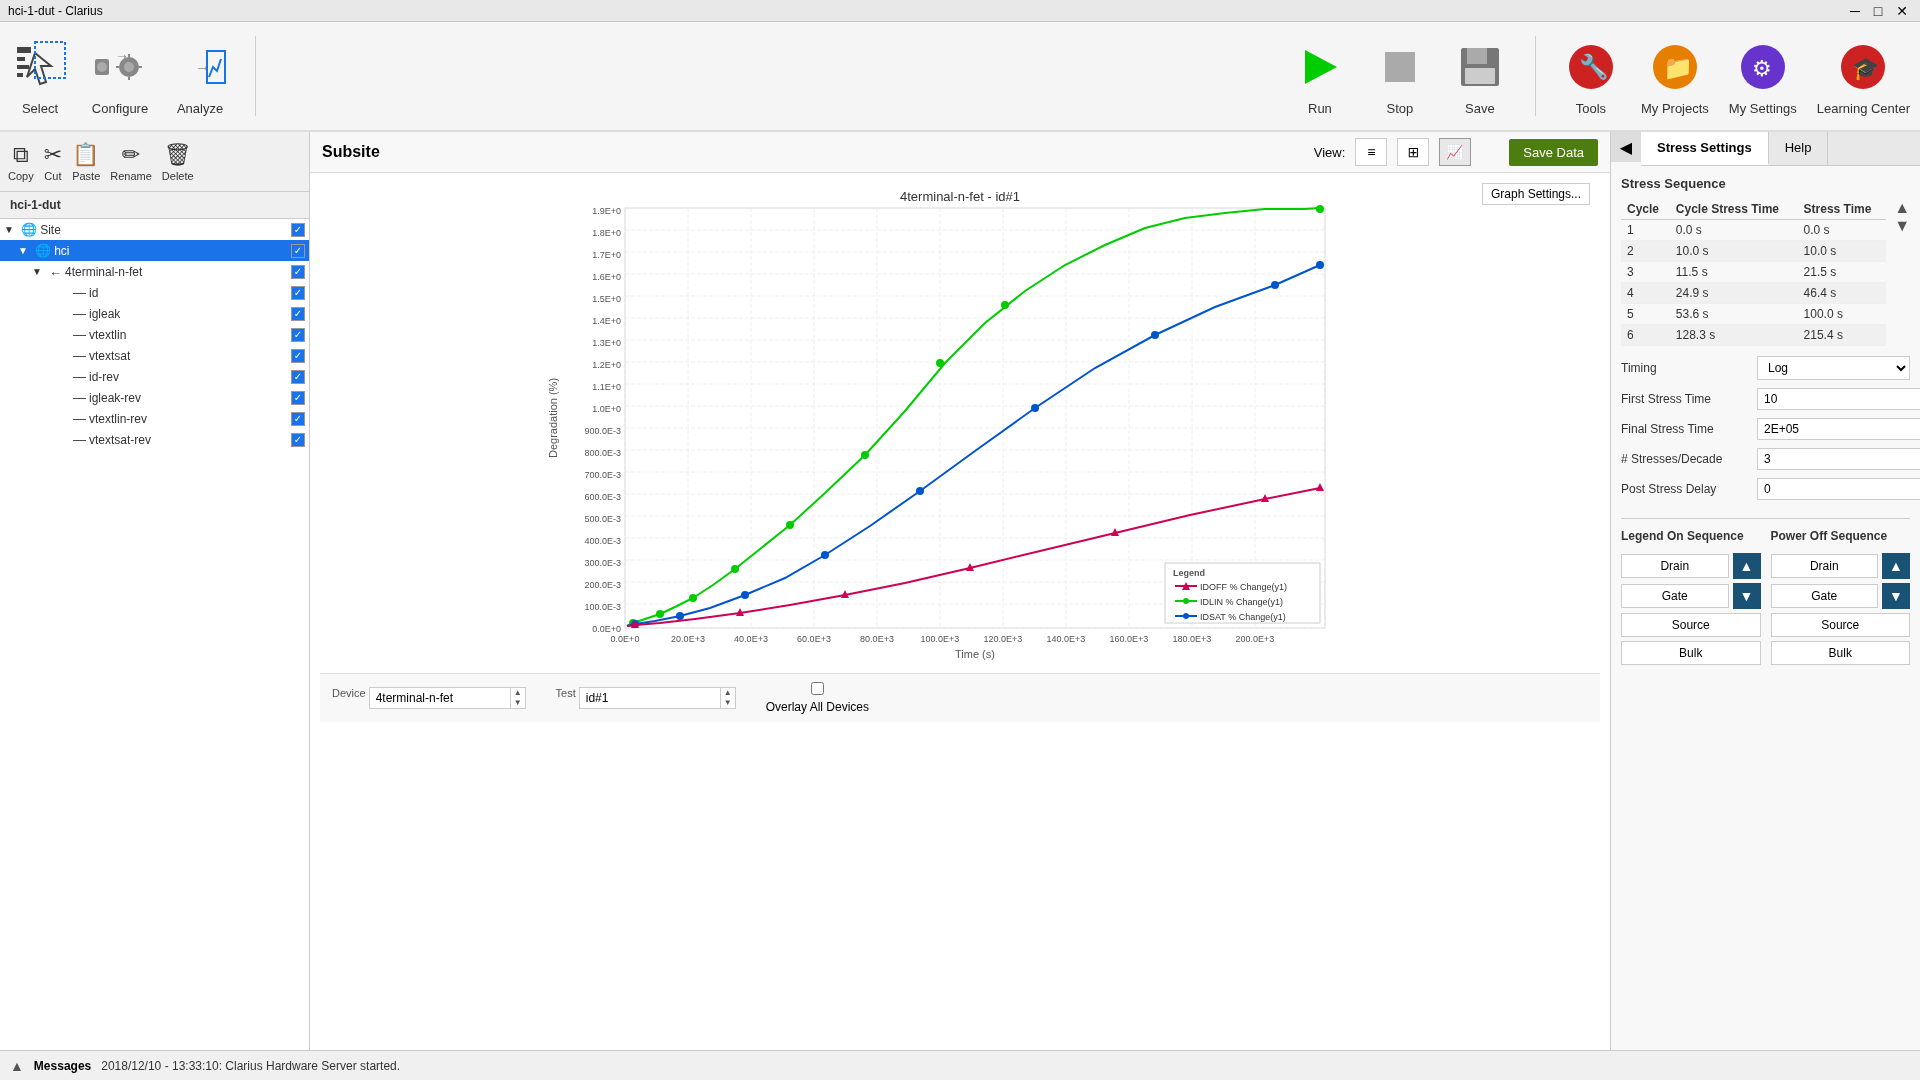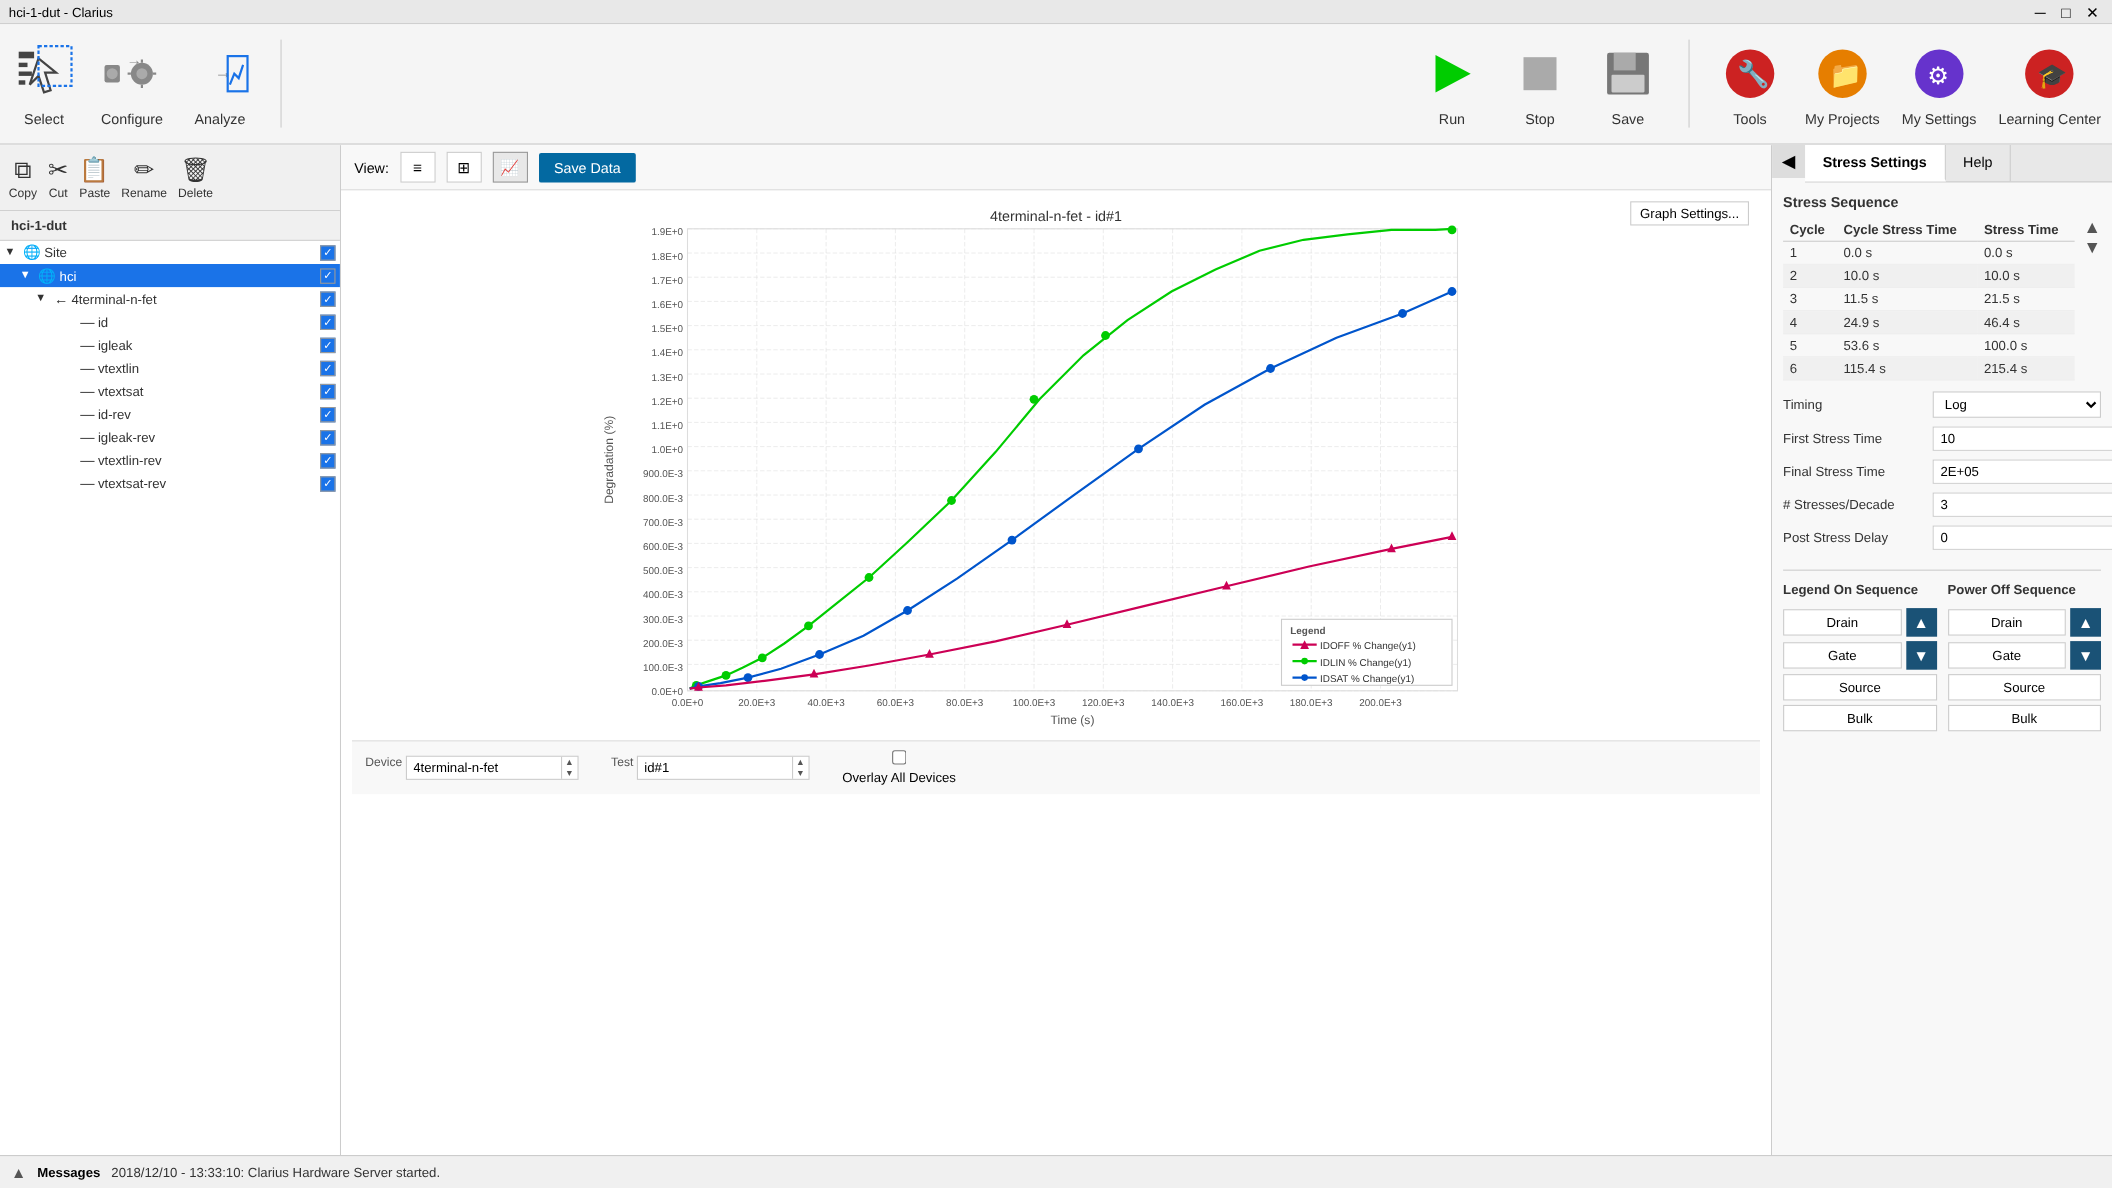--- a/index.html
+++ b/index.html
@@ -174,27 +174,28 @@
       border: 1px solid #ccc;
       background: white;
       cursor: pointer;
       display: flex;
       align-items: center;
       justify-content: center;
       font-size: 14px;
     }
     .view-btn.active { background: #e8e8e8; border-color: #999; }
     .save-data-btn {
-      background: #0369a1;
+      background: #4d7c0f;
       color: white;
       border: none;
       padding: 6px 14px;
       cursor: pointer;
       font-size: 13px;
       border-radius: 2px;
+      margin-left: 28px;
     }
 
     .chart-area {
       flex: 1;
       position: relative;
       padding: 10px;
     }
 
     .graph-settings-btn {
       position: absolute;
@@ -654,20 +655,21 @@
         <span class="item-icon">—</span>
         <span class="item-label">vtextsat-rev</span>
         <div class="checkbox checked">✓</div>
       </div>
     </div>
   </div>
 
   <div class="center-panel">
 
     <div class="subsite-header">
+      <span class="subsite-title">Subsite</span>
       <span class="view-label">View:</span>
       <button class="view-btn">≡</button>
       <button class="view-btn">⊞</button>
       <button class="view-btn active">📈</button>
       <button class="save-data-btn">Save Data</button>
     </div>
 
     <div class="chart-area">
       <button class="graph-settings-btn">Graph Settings...</button>
 
@@ -877,21 +879,21 @@
               <td>24.9 s</td>
               <td>46.4 s</td>
             </tr>
             <tr>
               <td>5</td>
               <td>53.6 s</td>
               <td>100.0 s</td>
             </tr>
             <tr>
               <td>6</td>
-              <td>115.4 s</td>
+              <td>128.3 s</td>
               <td>215.4 s</td>
             </tr>
           </tbody>
         </table>
         <div class="scroll-arrows">
           <span class="scroll-arrow">▲</span>
           <span class="scroll-arrow">▼</span>
         </div>
       </div>
 

